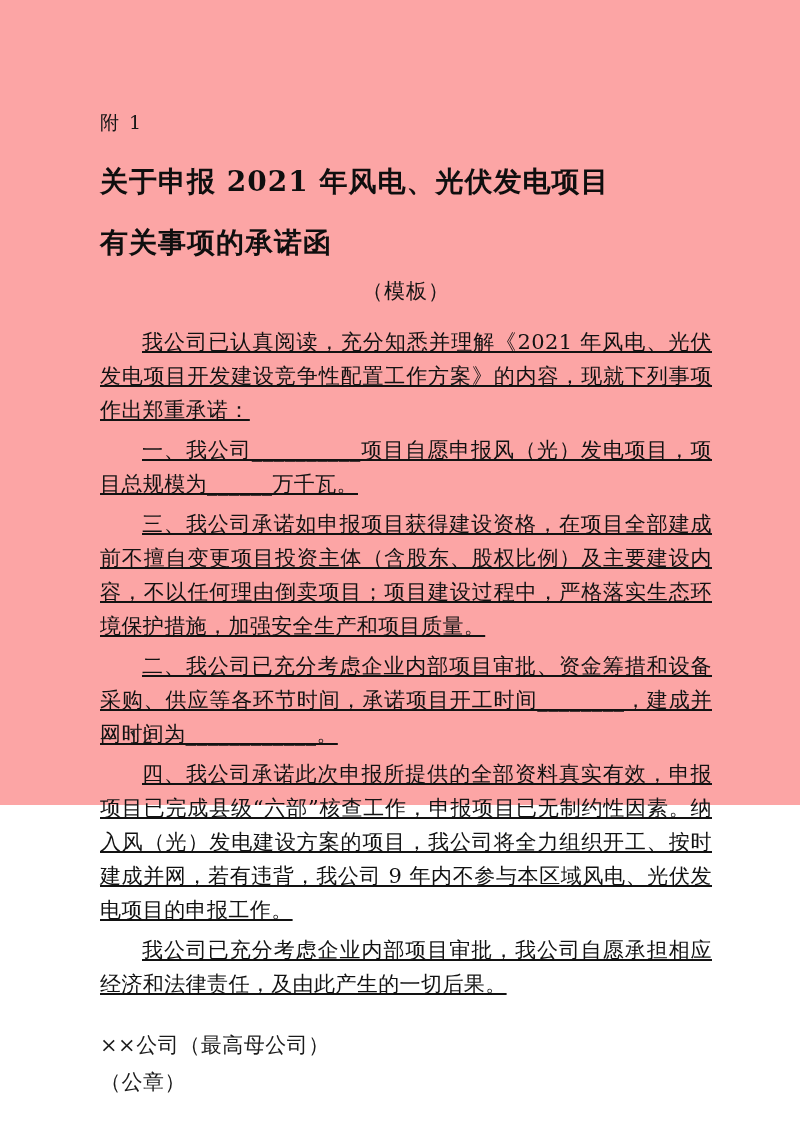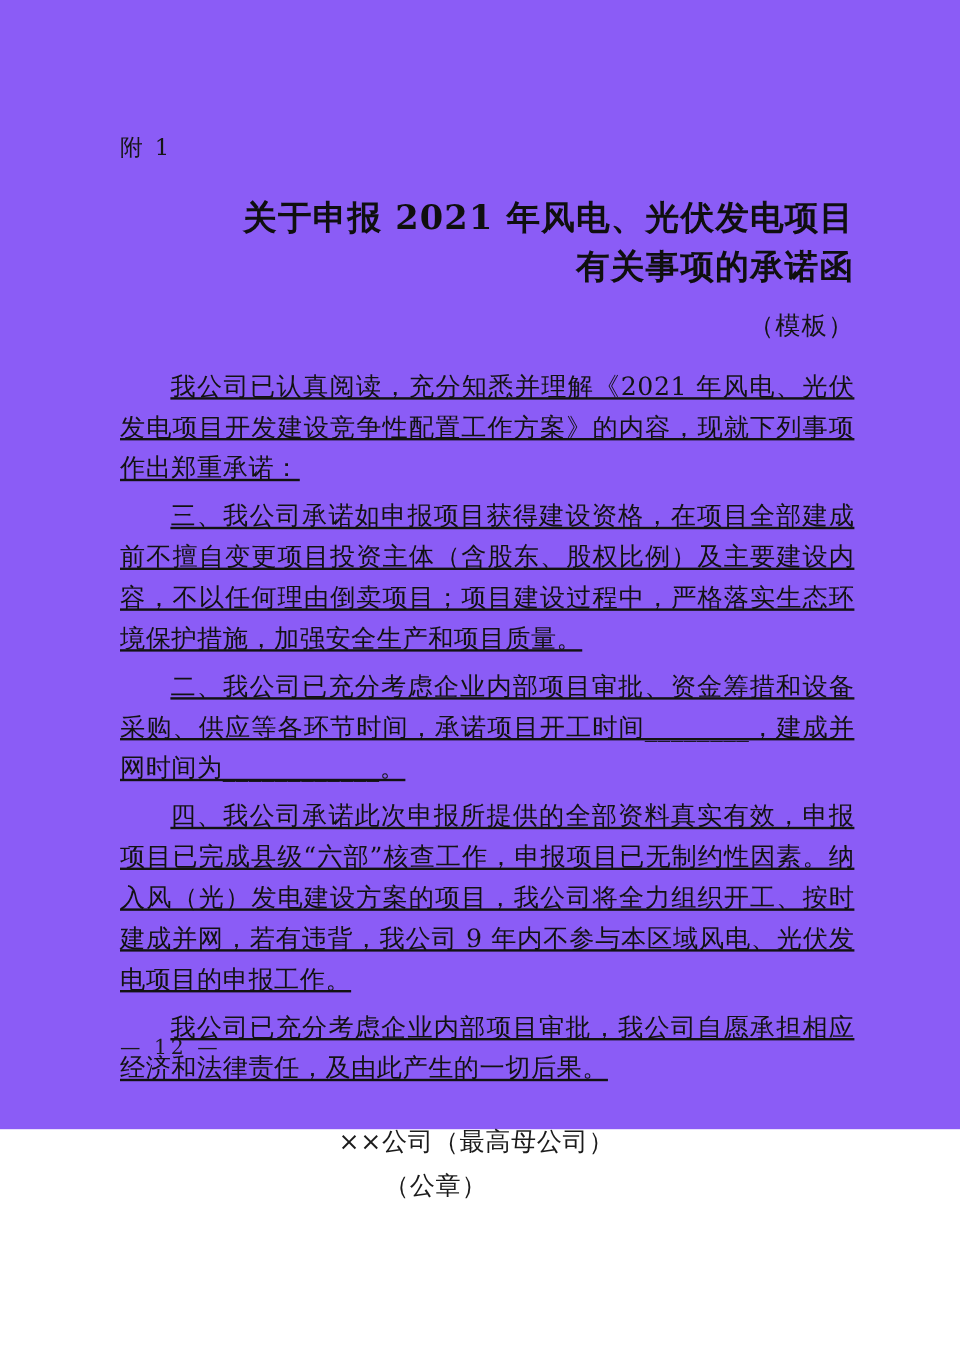--- a/index.html
+++ b/index.html
@@ -13,48 +13,49 @@
     font-family: "DejaVu Serif", "Liberation Serif", serif;
     color: #1b1b1b;
     position: relative;
     overflow: hidden;
   }
   .page {
     position: absolute;
     left: 0;
     top: 0;
     width: 800px;
-    height: 941px;
-    background: #8b5cf6;
+    height: 805px;
+    background: #fca5a5;
   }
   .content {
     position: absolute;
     left: 100px;
     top: 110px;
     width: 612px;
   }
   .attach-label {
     font-size: 19px;
     letter-spacing: 2px;
     margin-bottom: 26px;
     color: #161616;
   }
   .doc-title {
-    text-align: right;
+    text-align: left;
     font-weight: bold;
     font-size: 28px;
     line-height: 1.45;
     letter-spacing: 1px;
     color: #0f0f0f;
   }
   .doc-title .line2 {
     display: block;
+    margin-top: 20px;
   }
   .doc-subtitle {
-    text-align: right;
+    text-align: center;
     font-size: 21px;
     margin-top: 14px;
     margin-bottom: 20px;
     letter-spacing: 1px;
     color: #141414;
   }
   .para {
     font-size: 21px;
     line-height: 1.62;
     text-align: justify;
@@ -65,21 +66,21 @@
     color: #121212;
     text-decoration: underline;
   }
   .sign-block {
     margin-top: 26px;
     font-size: 21px;
     line-height: 1.75;
     letter-spacing: 0.5px;
   }
   .sign-line {
-    text-align: center;
+    text-align: left;
     padding-right: 18px;
   }
   .sign-line.seal {
     padding-right: 86px;
   }
   .sign-line.date {
     padding-right: 30px;
   }
   .page-number {
     position: absolute;
@@ -99,20 +100,21 @@
     <div class="attach-label">附 1</div>
 
     <div class="doc-title">
       <span class="line1">关于申报 2021 年风电、光伏发电项目</span>
       <span class="line2">有关事项的承诺函</span>
     </div>
 
     <div class="doc-subtitle">（模板）</div>
 
     <p class="para">我公司已认真阅读，充分知悉并理解《2021 年风电、光伏发电项目开发建设竞争性配置工作方案》的内容，现就下列事项作出郑重承诺：</p>
+    <p class="para">一、我公司__________项目自愿申报风（光）发电项目，项目总规模为______万千瓦。</p>
     <p class="para">三、我公司承诺如申报项目获得建设资格，在项目全部建成前不擅自变更项目投资主体（含股东、股权比例）及主要建设内容，不以任何理由倒卖项目；项目建设过程中，严格落实生态环境保护措施，加强安全生产和项目质量。</p>
     <p class="para">二、我公司已充分考虑企业内部项目审批、资金筹措和设备采购、供应等各环节时间，承诺项目开工时间________，建成并网时间为____________。</p>
     <p class="para">四、我公司承诺此次申报所提供的全部资料真实有效，申报项目已完成县级“六部”核查工作，申报项目已无制约性因素。纳入风（光）发电建设方案的项目，我公司将全力组织开工、按时建成并网，若有违背，我公司 9 年内不参与本区域风电、光伏发电项目的申报工作。</p>
     <p class="para">我公司已充分考虑企业内部项目审批，我公司自愿承担相应经济和法律责任，及由此产生的一切后果。</p>
 
     <div class="sign-block">
       <div class="sign-line">××公司（最高母公司）</div>
       <div class="sign-line seal">（公章）</div>
     </div>
 

